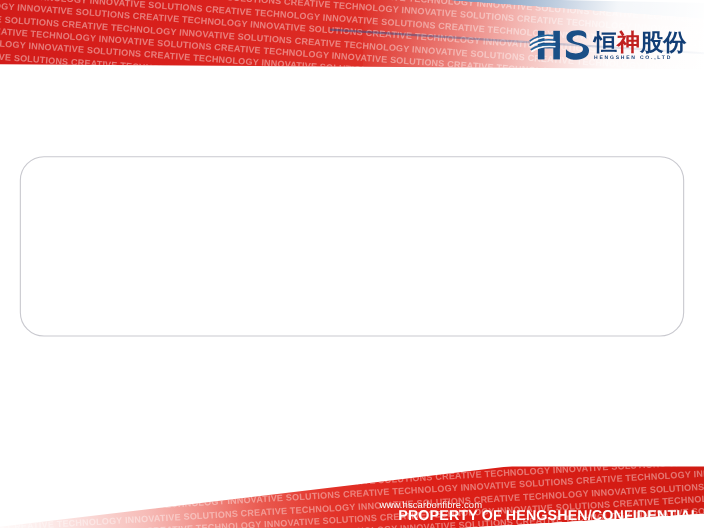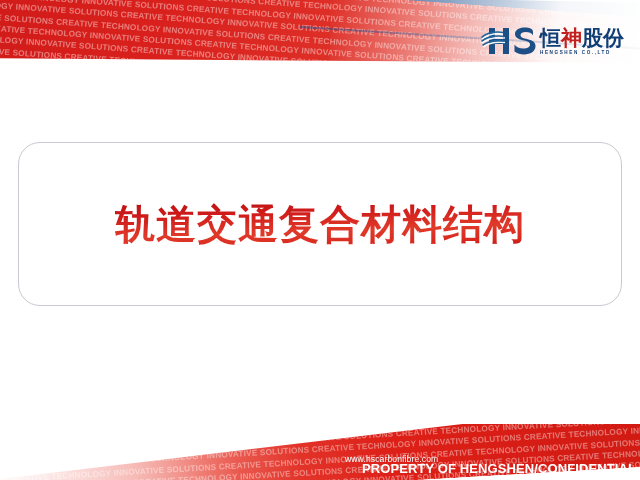--- a/index.html
+++ b/index.html
@@ -275,21 +275,20 @@
         <span>恒</span>
           <span class="logo-cn-red">神</span>
           <span>股份</span>
       </div>
       <div class="logo-cn-sub">HENGSHEN CO.,LTD</div>
     </div>
   </div>
 
   <div class="content-box">
     <div class="title">
-      <span class="title-l2">轨道交通复合材料结构</span>
     </div>
   </div>
 
   <div class="bottom-banner">
     <div class="bot-wedge-wrap">
       <div class="bot-wedge-fill"></div>
       <div class="bot-tex" id="bot-texture">
           <div>CREATIVE TECHNOLOGY INNOVATIVE SOLUTIONS CREATIVE TECHNOLOGY INNOVATIVE SOLUTIONS CREATIVE TECHNOLOGY INNOVATIVE SOLUTIONS CREATIVE TECHNOLOGY INNOVATIVE SOLUTIONS CREATIVE TECHNOLOGY INNOVATIVE SOLUTIONS CREATIVE TECHNOLOGY INNOVATIVE SOLUTIONS CREATIVE TECHNOLOGY INNOVATIVE SOLUTIONS CREATIVE TECHNOLOGY INNOVATIVE SOLUTIONS CREATIVE TECHNOLOGY INNOVATIVE SOLUTIONS CREATIVE TECHNOLOGY INNOVATIVE SOLUTIONS </div>
           <div>GY INNOVATIVE SOLUTIONS CREATIVE TECHNOLOGY INNOVATIVE SOLUTIONS CREATIVE TECHNOLOGY INNOVATIVE SOLUTIONS CREATIVE TECHNOLOGY INNOVATIVE SOLUTIONS CREATIVE TECHNOLOGY INNOVATIVE SOLUTIONS CREATIVE TECHNOLOGY INNOVATIVE SOLUTIONS CREATIVE TECHNOLOGY INNOVATIVE SOLUTIONS CREATIVE TECHNOLOGY INNOVATIVE SOLUTIONS CREATIVE TECHNOLOGY INNOVATIVE SOLUTIONS CREATIVE TECHNOLOGY INNOVATIVE SOLUTIONS </div>
           <div>UTIONS CREATIVE TECHNOLOGY INNOVATIVE SOLUTIONS CREATIVE TECHNOLOGY INNOVATIVE SOLUTIONS CREATIVE TECHNOLOGY INNOVATIVE SOLUTIONS CREATIVE TECHNOLOGY INNOVATIVE SOLUTIONS CREATIVE TECHNOLOGY INNOVATIVE SOLUTIONS CREATIVE TECHNOLOGY INNOVATIVE SOLUTIONS CREATIVE TECHNOLOGY INNOVATIVE SOLUTIONS CREATIVE TECHNOLOGY INNOVATIVE SOLUTIONS CREATIVE TECHNOLOGY INNOVATIVE SOLUTIONS </div>

